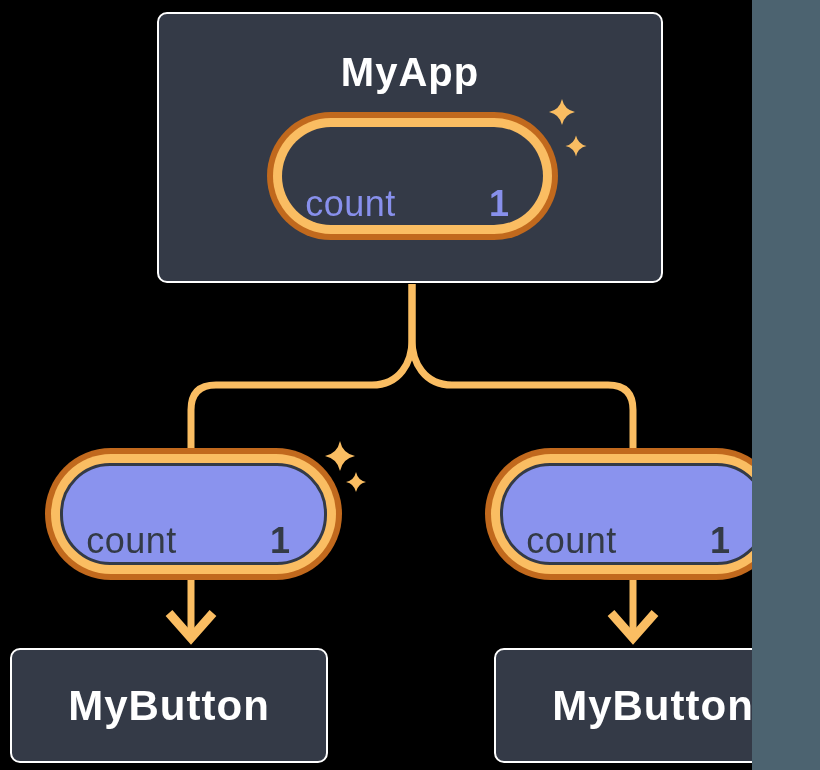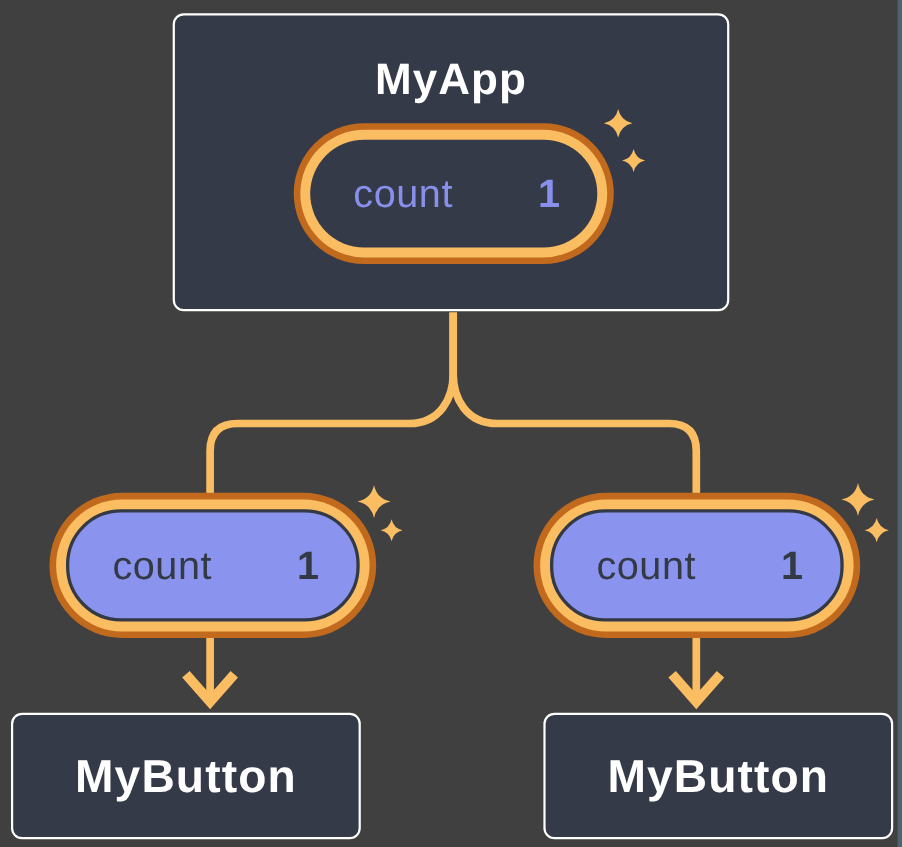--- a/index.html
+++ b/index.html
@@ -1,18 +1,18 @@
 <!DOCTYPE html>
 <html><head>
 <meta charset="utf-8">
 <style>
   html,body { margin:0; padding:0; background:#4C6370; }
   .stage {
-    position:relative; width:816px; height:770px;
-    background:#404040; overflow:hidden;
+    position:relative; width:752px; height:770px;
+    background:#000000; overflow:hidden;
     font-family:"Liberation Sans", sans-serif;
   }
   
   .connectors { position:absolute; left:0; top:0; z-index:1; }
   .connectors path { fill:none; stroke:#FABD62; }
   .connectors .line  { stroke-width:7; }
   .connectors .arrow { stroke-width:9; stroke-linejoin:miter; }
 
   
   .card {
@@ -38,21 +38,21 @@
   }
   .pill-parent  { left:267px; top:112px; width:291px; height:128px; }
   .pill-child-l { left:45px;  top:448px; width:297px; height:132px; }
   .pill-child-r { left:485px; top:448px; width:297px; height:132px; }
   .pill-mid {
     box-sizing:border-box; height:100%;
     background:#FABD62; border-radius:60px; padding:9px;
   }
   .pill-core {
     box-sizing:border-box; height:100%; overflow:hidden;
-    border-radius:50px; display:flex; align-items:center;
+    border-radius:50px; display:flex; align-items:flex-end;gap:16px;
   }
   .pill-core.dark   { background:#343A47; color:#8890EC; }
   .pill-core.purple { background:#8A93EE; border:3px solid #333A46; color:#333A46; }
   .cell-name {
     flex:1; display:flex; align-items:center; justify-content:center;
     font-size:36px; letter-spacing:0.5px;
   }
   .cell-value {
     width:88px; display:flex; align-items:center; justify-content:center;
     font-size:36px; font-weight:700;

